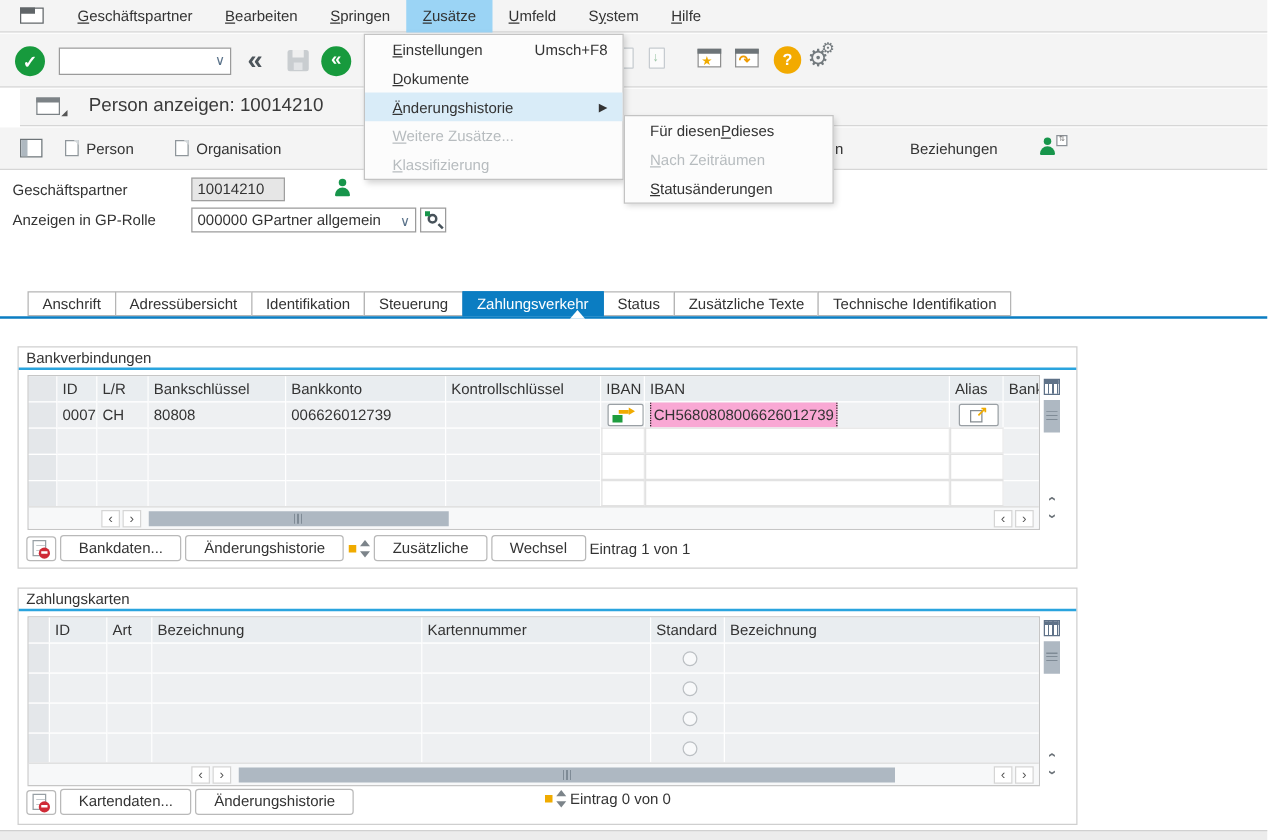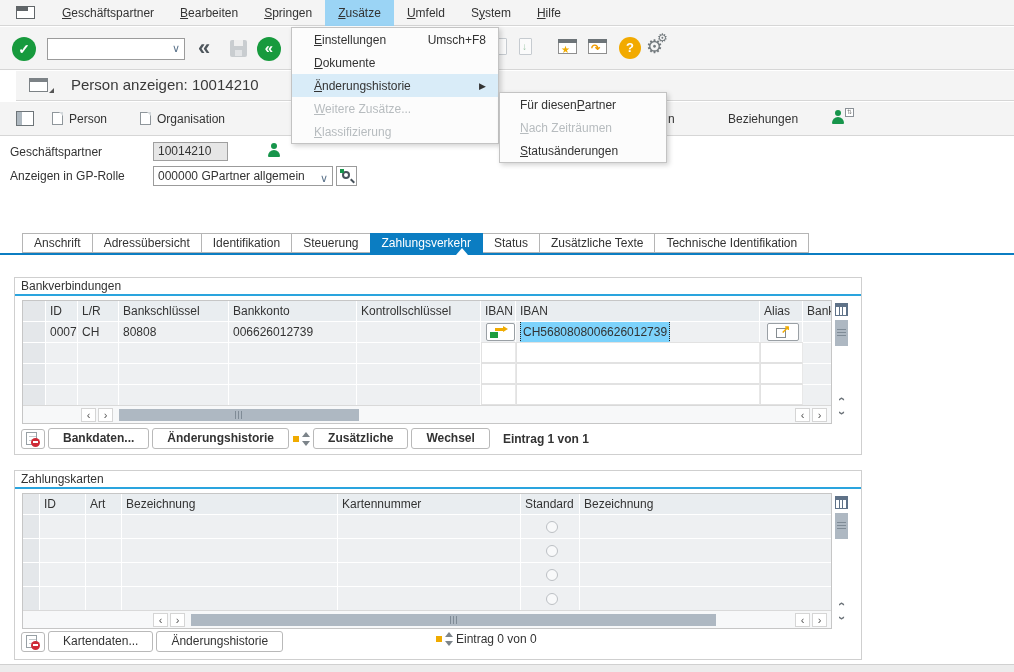--- a/index.html
+++ b/index.html
@@ -79,21 +79,21 @@
   .gline { position:absolute; left:0; top:16px; width:100%; height:2px; background:#2aa4de; }
   .tframe { position:absolute; left:7px; top:22px; width:810px; border:1px solid #c6c6c6; background:#fff; }
   .trow { display:flex; }
   .c { border-right:1px solid #fff; padding-left:4px; overflow:hidden; white-space:nowrap; display:flex; align-items:center; }
   .thead .c { background:#e9edf0; height:20px; }
   .tr .c { background:#eef0f2; height:21px; border-top:1px solid #fff; }
   .tr .c.sel { background:#e4e7ea; }
   .thead .c.sel { background:#e4e7ea; }
   .tr .c.wcell { background:#fff; border:1px solid #e2e2e2; border-right:1px solid #e8e8e8; }
   .crow .c { height:24px; }
-  .selval { background:#7dd3fc; border:1px dotted #222; padding:4px 2px; line-height:15px; }
+  .selval { background:#f9a8d4; border:1px dotted #222; padding:4px 2px; line-height:15px; }
   .ibanbtn { width:29px; height:18px; background:#fff; border:1px solid #9aa0a5; border-radius:2px; position:relative; margin-left:1px; }
   .ibanbtn .gr { position:absolute; left:3px; bottom:2px; width:8px; height:6px; background:#1f9d3f; }
   .ibanbtn .ar { position:absolute; left:8px; top:4px; width:8px; height:3px; background:#f0ab00; }
   .ibanbtn .ar::after { content:""; position:absolute; right:-5px; top:-2px; border-left:5px solid #f0ab00; border-top:3.5px solid transparent; border-bottom:3.5px solid transparent; }
   .aliasbtn { width:32px; height:18px; background:#fff; border:1px solid #9aa0a5; border-radius:2px; position:relative; margin-left:3px; }
   .aliasbtn .bx { position:absolute; left:8px; top:4px; width:10px; height:10px; border:1px solid #858c91; }
   .aliasbtn .aw { position:absolute; left:13px; top:-1px; color:#f0ab00; font-weight:bold; font-size:11px; }
   .tset { width:13px; height:13px; border:1px solid #5f7288; background:
      linear-gradient(#5f7288 0 3px, rgba(0,0,0,0) 3px),
      repeating-linear-gradient(90deg, rgba(0,0,0,0) 0 2.5px, #5f7288 2.5px 3.5px), #fff; }
@@ -118,21 +118,21 @@
   .btn { height:21px; line-height:19px; background:#fff; border:1px solid #b9b9b9; border-radius:3px; padding:0 14px; white-space:nowrap; }
   .smbtn { width:24px; height:20px; background:#fff; border:1px solid #b9b9b9; border-radius:3px; position:relative; }
   .delic { position:absolute; left:4px; top:2px; width:11px; height:13px; background:#fff; border:1px solid #98a0a5;
      background-image:repeating-linear-gradient(#c3c9cd 0 1px, rgba(0,0,0,0) 1px 4px); background-position:2px 3px; background-size:7px 9px; background-repeat:no-repeat; }
   .delic::after { content:""; position:absolute; right:-4px; bottom:-3px; width:9px; height:9px; border-radius:50%; background:#cf2a36; }
   .delic::before { content:""; position:absolute; right:-2px; bottom:1px; width:5px; height:1.5px; background:#fff; z-index:1; }
   .expic { width:18px; height:16px; position:relative; }
   .expic::before { content:""; position:absolute; left:1px; top:5px; width:6px; height:6px; background:#f0ab00; }
   .expic .u { position:absolute; left:10px; top:1px; border-left:4px solid transparent; border-right:4px solid transparent; border-bottom:5px solid #7c848a; }
   .expic .d { position:absolute; left:10px; bottom:1px; border-left:4px solid transparent; border-right:4px solid transparent; border-top:5px solid #7c848a; }
-  .statusnote { margin-left:10px; }
+  .statusnote { }
 
   
   .menu { position:absolute; left:291px; top:27px; width:208px; background:#fcfcfc; border:1px solid #c3c3c3; box-shadow:2px 2px 5px rgba(0,0,0,.18); z-index:10; }
   .menu .it { height:23px; display:flex; align-items:center; padding:0 12px 0 22px; justify-content:space-between; }
   .menu .it .arrow { font-size:9px; color:#333; }
   .hl { background:#d9ecf8; }
   .dis { color:#b7bcbf; }
   .submenu { position:absolute; left:499px; top:92px; width:168px; background:#fcfcfc; border:1px solid #c3c3c3; box-shadow:2px 2px 5px rgba(0,0,0,.18); z-index:11; }
   .submenu .it { height:23px; display:flex; align-items:center; padding:0 10px 0 20px; }
 
@@ -305,21 +305,21 @@
 
   <div class="vstrip" style="left:819px; top:22px; height:122px;">
     <div class="tset" style="margin:3px auto 0;"></div>
     <div class="vthumb"></div>
     <div class="varrs">
       <div><span class="rot">‹</span></div>
       <div><span class="rot">›</span></div>
     </div>
   </div>
 
-  <div class="btnrow" style="top:150px;font-weight:bold;">
+  <div class="btnrow" style="top:150px;">
     <div class="smbtn">
         <span class="delic"></span>
       </div>
     <div class="btn">Bankdaten...</div>
     <div class="btn">Änderungshistorie</div>
     <div class="expic">
         <span class="u"></span>
         <span class="d"></span>
       </div>
     <div class="btn">Zusätzliche</div>
@@ -441,21 +441,21 @@
     </div>
   <div class="it dis">
       <span class="mn">Klassifizierung</span>
     </div>
 </div>
 
 <div class="submenu">
   <div class="it">
     <span>Für diesen </span>
       <span class="mnu">P</span>
-      <span>artner</span>
+      <span>dieses</span>
   </div>
   <div class="it dis">
       <span class="mn">Nach Zeiträumen</span>
     </div>
   <div class="it">
       <span class="mn">Statusänderungen</span>
     </div>
 </div>
 
 </body></html>

